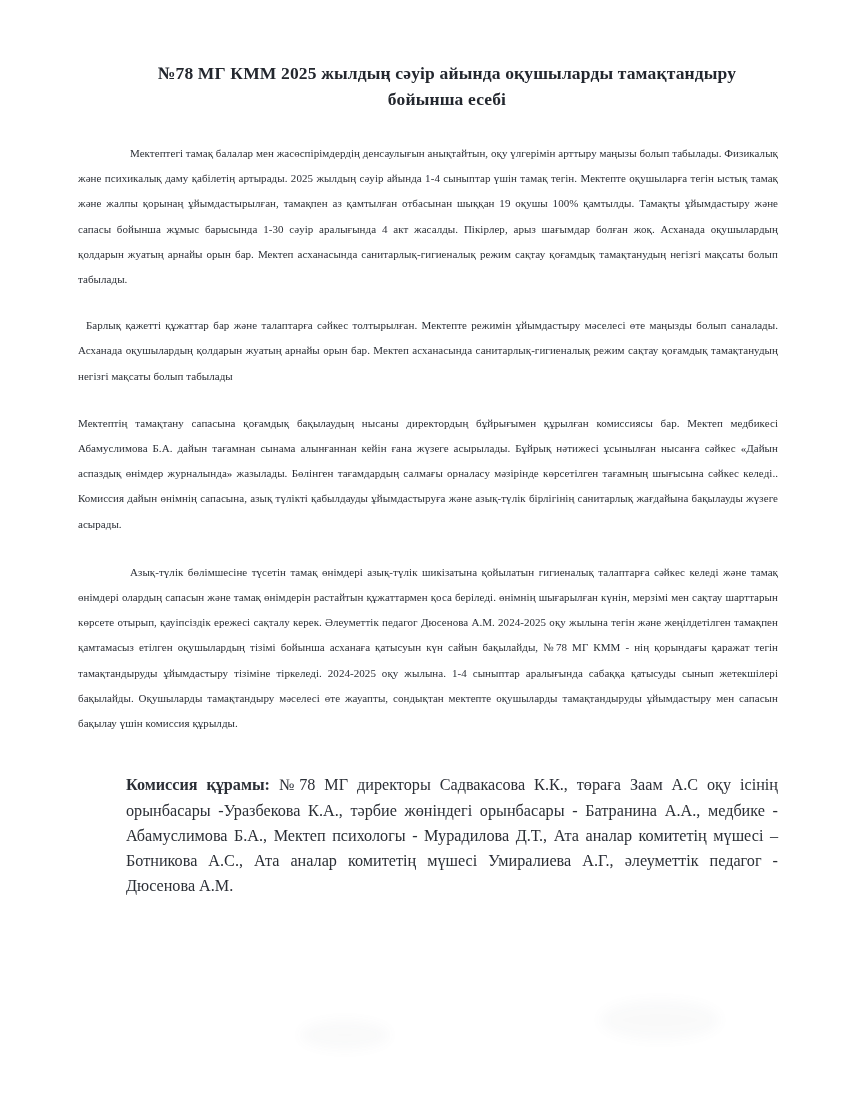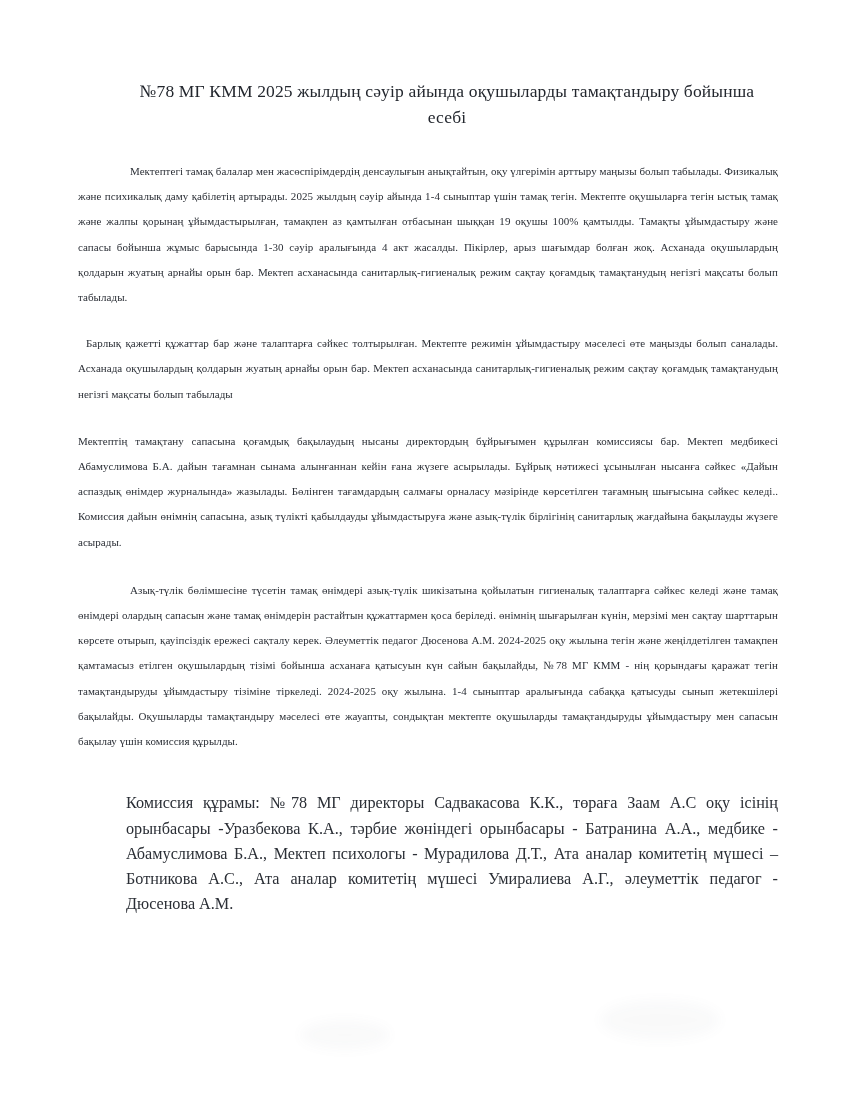--- a/index.html
+++ b/index.html
@@ -28,24 +28,24 @@
 
   .content {
     position: absolute;
     left: 78px;
     top: 0;
     width: 700px;
   }
 
   .doc-title {
     margin: 0;
-    padding-top: 78px;
+    padding-top: 60px;
     font-size: 17.5px;
     line-height: 26px;
-    font-weight: 400;
+    font-weight: 700;
     text-align: center;
     letter-spacing: 0.15px;
     color: #23272e;
     padding-left: 48px;
     padding-right: 10px;
   }
 
   .para {
     margin: 0;
     font-size: 11px;
@@ -71,21 +71,21 @@
   .gap-5 { height: 21px; }
 
   .commission-block {
     padding-left: 48px;
     font-size: 16.2px;
     line-height: 25.2px;
     text-align: justify;
     color: #2b2f36;
   }
   .commission-block .lbl {
-    font-weight: 400;
+    font-weight: 700;
   }
 
   
   .scan-smudge {
     position: absolute;
     pointer-events: none;
     opacity: 0.035;
     background: #6d737e;
     border-radius: 50%;
     filter: blur(6px);

